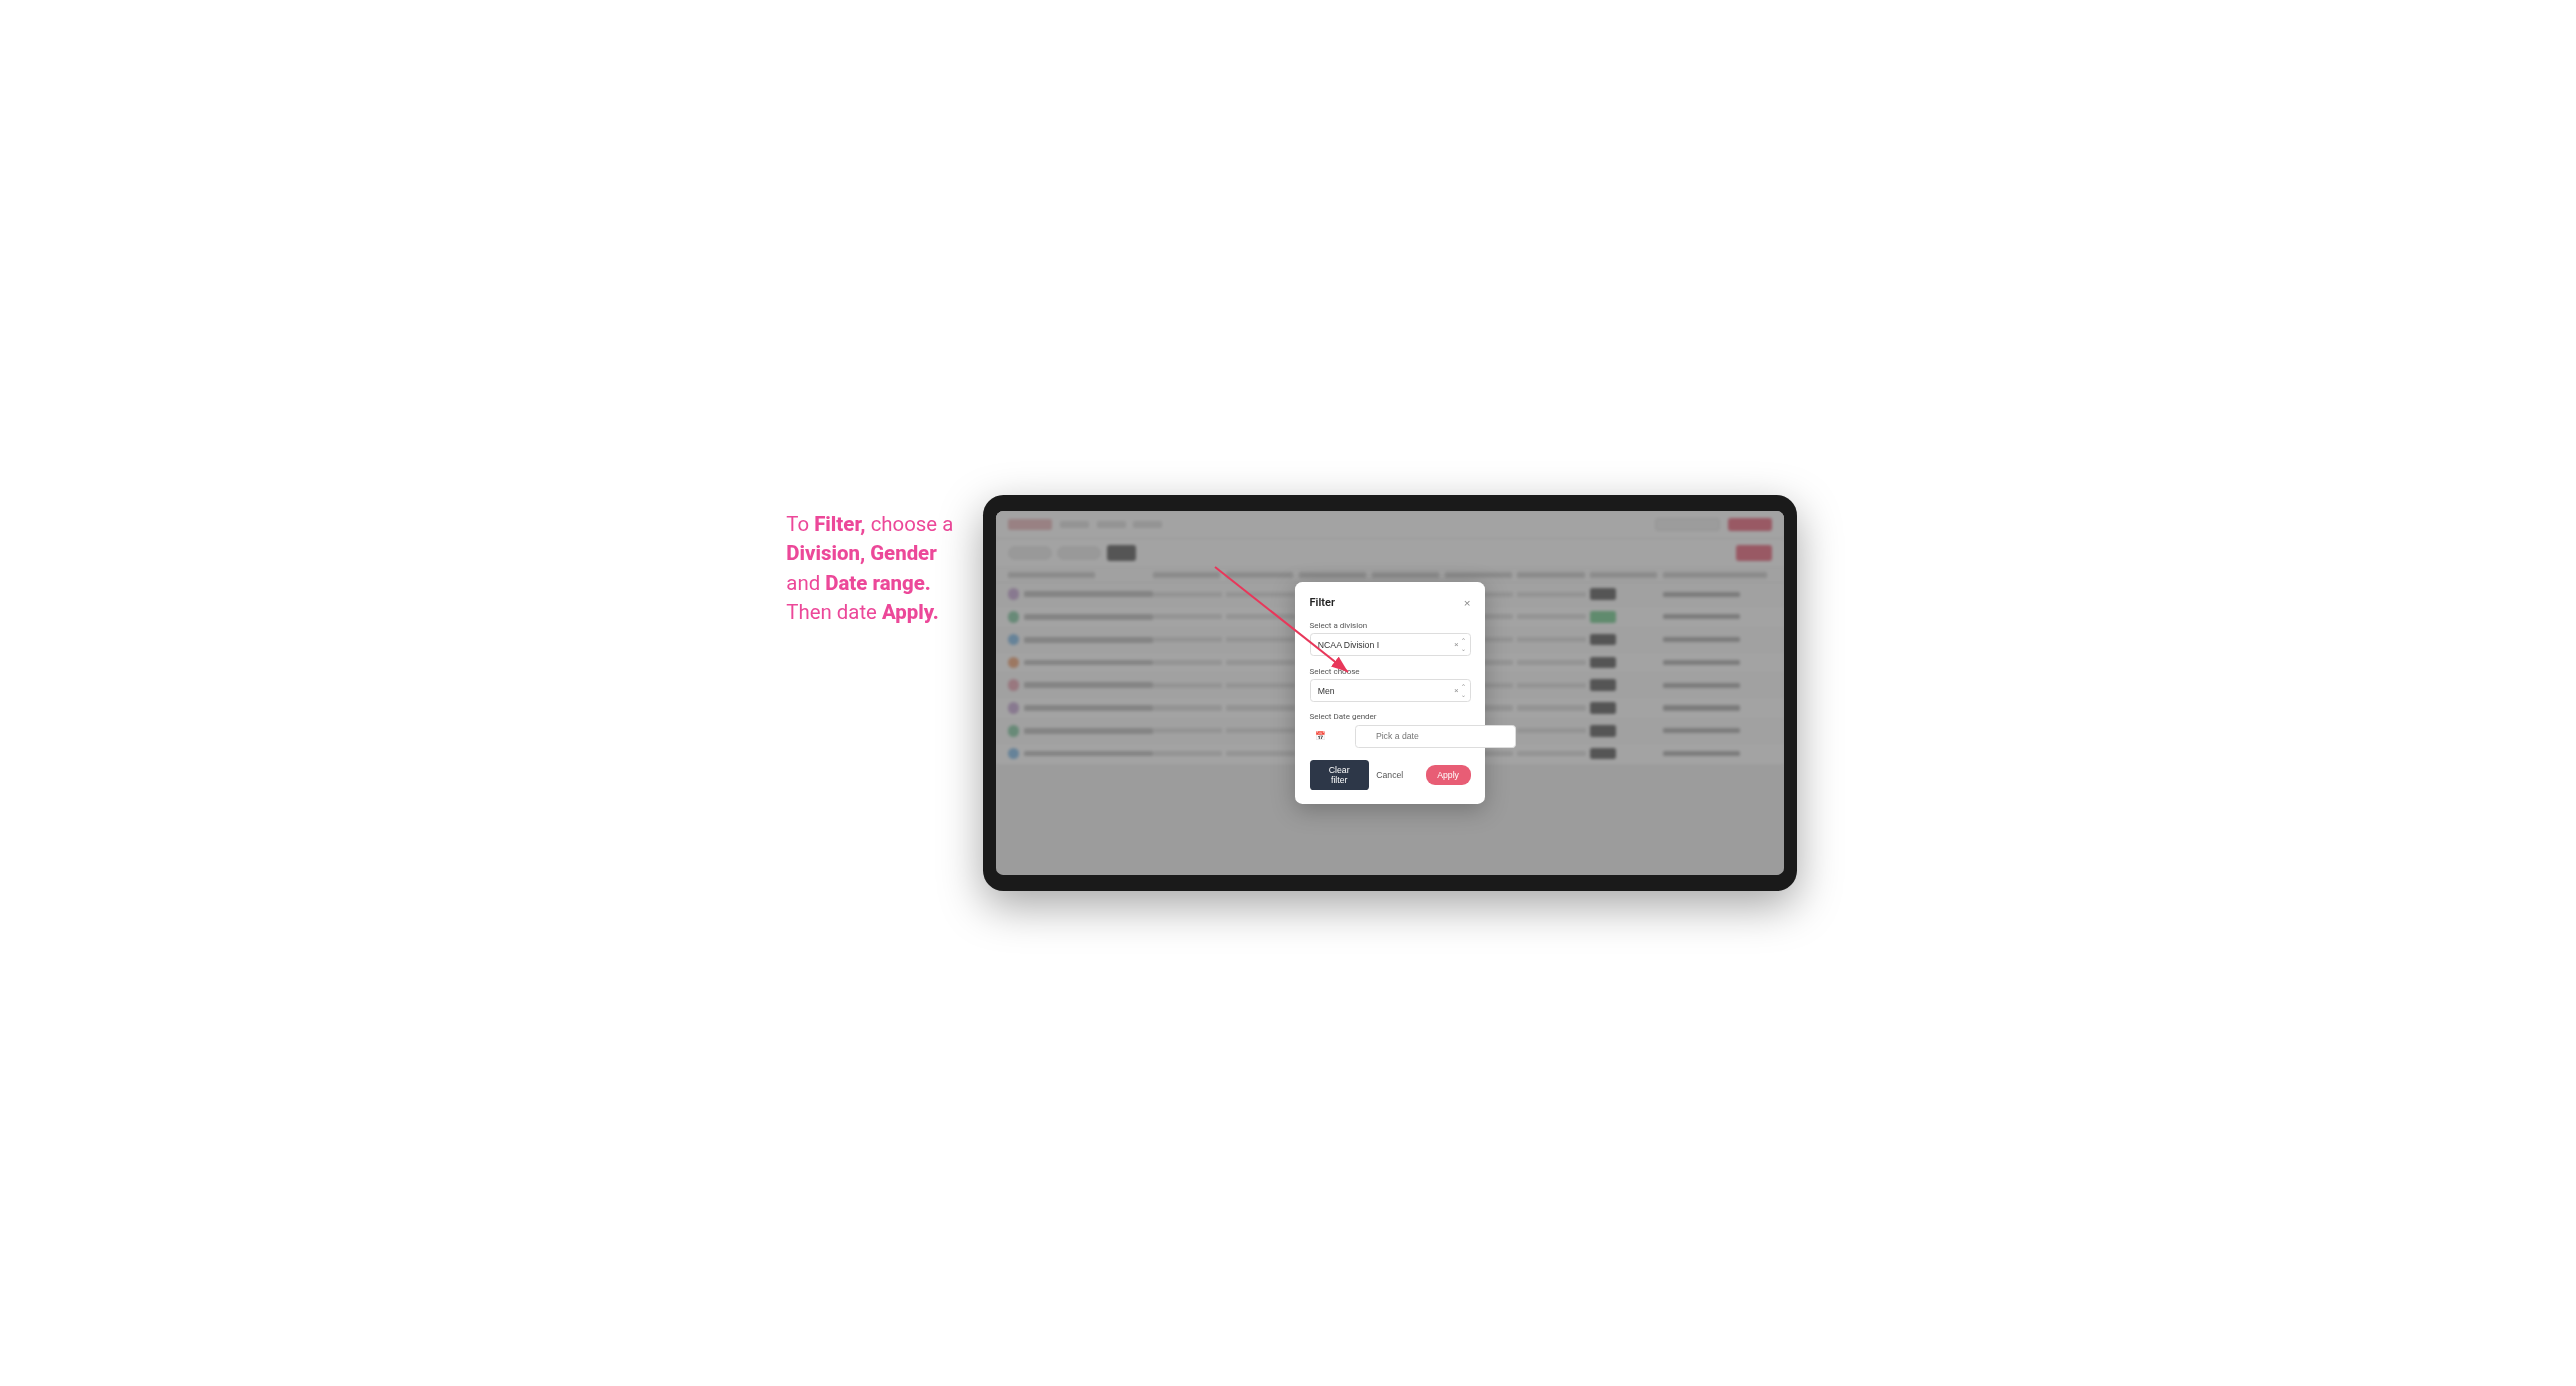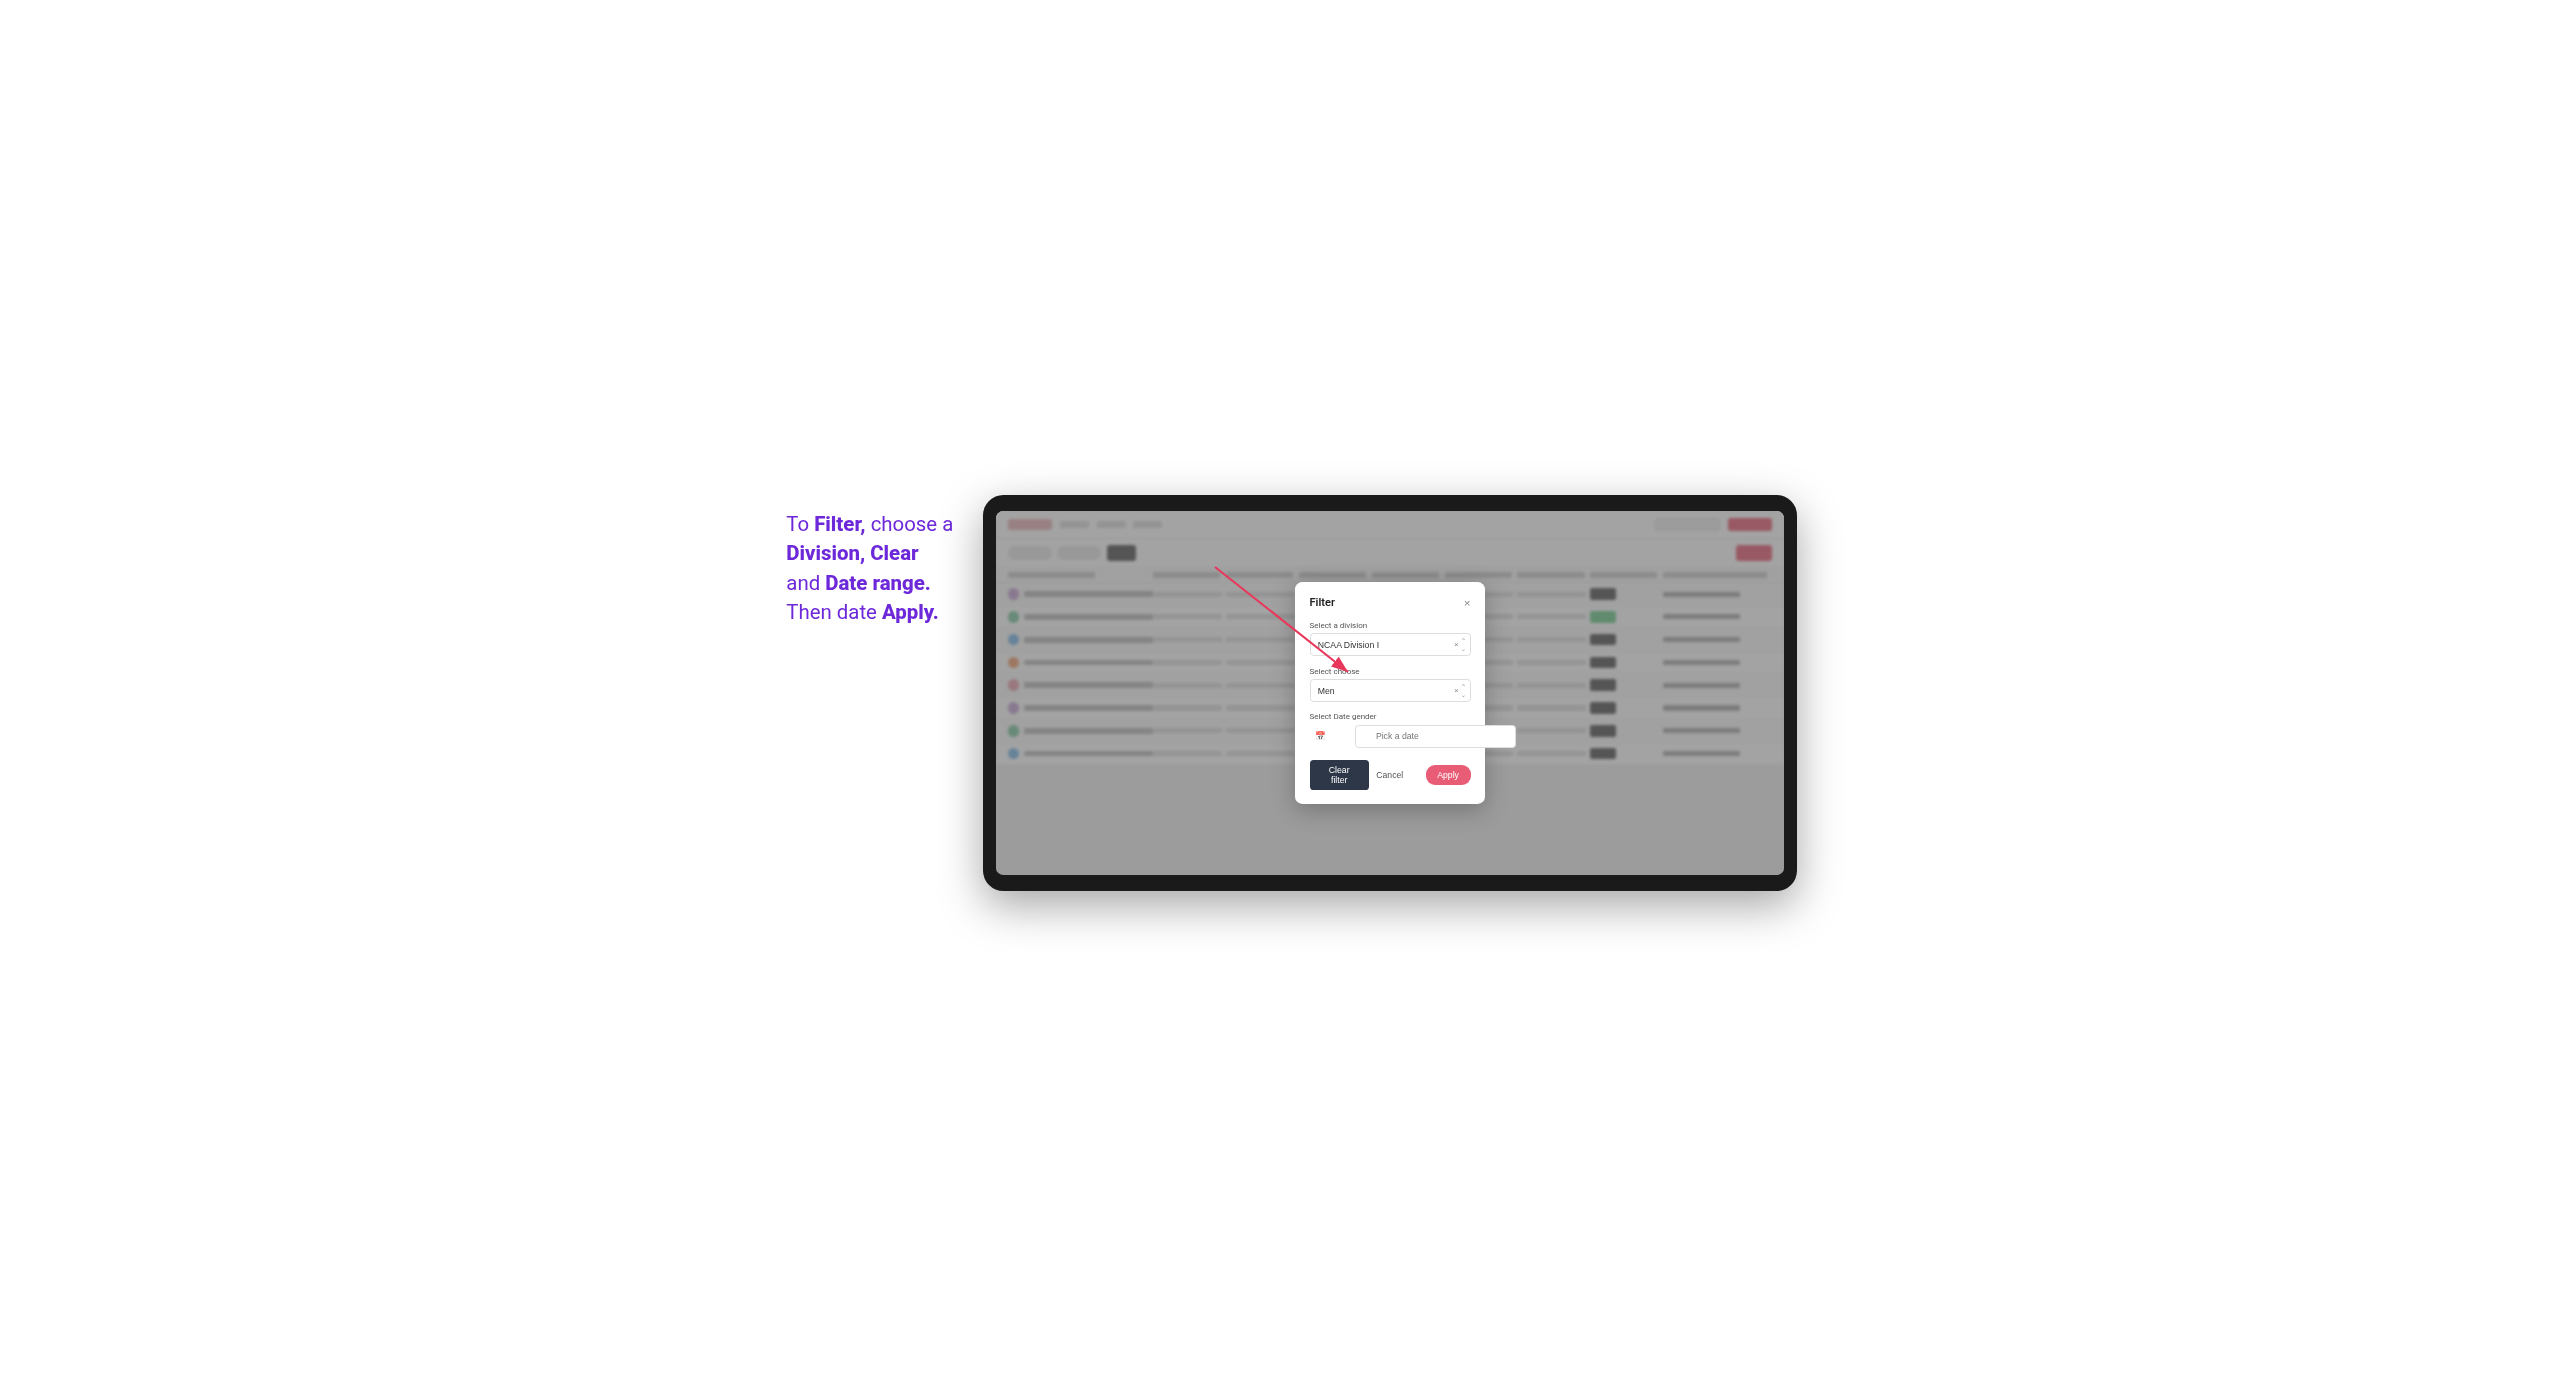--- a/index.html
+++ b/index.html
@@ -21,21 +21,21 @@
       width: 100%;
       max-width: 1018px;
     }
 
     
     .instruction-text {
       flex: 0 0 204px;
       padding: 14.5px 14.5px 0 7.3px;
       font-size: 20.4px;
       line-height: 1.45;
-      color: #6d28d9;
+      color: #ec4899;
     }
     .instruction-text strong {
       font-weight: 800;
     }
 
     
     .tablet-wrapper {
       flex: 1;
       position: relative;
     }
@@ -361,21 +361,21 @@
 <body>
 
 <div class="outer-wrapper">
 
   <div class="instruction-text">
     <p>
       <span>To </span><strong>Filter,</strong>
       <span> choose a</span>
     </p>
     <p>
-      <strong>Division, Clear</strong>
+      <strong>Division, Gender</strong>
     </p>
     <p>
       <span>and </span><strong>Date range.</strong>
     </p>
     <p>
       <span>Then date </span><strong>Apply.</strong>
     </p>
   </div>
 
   <div class="tablet-wrapper">

